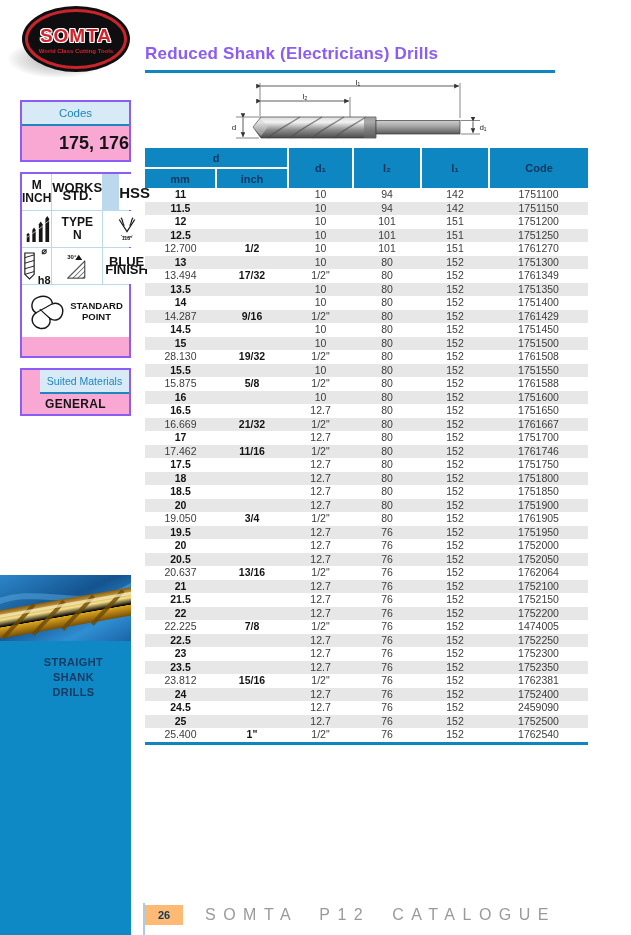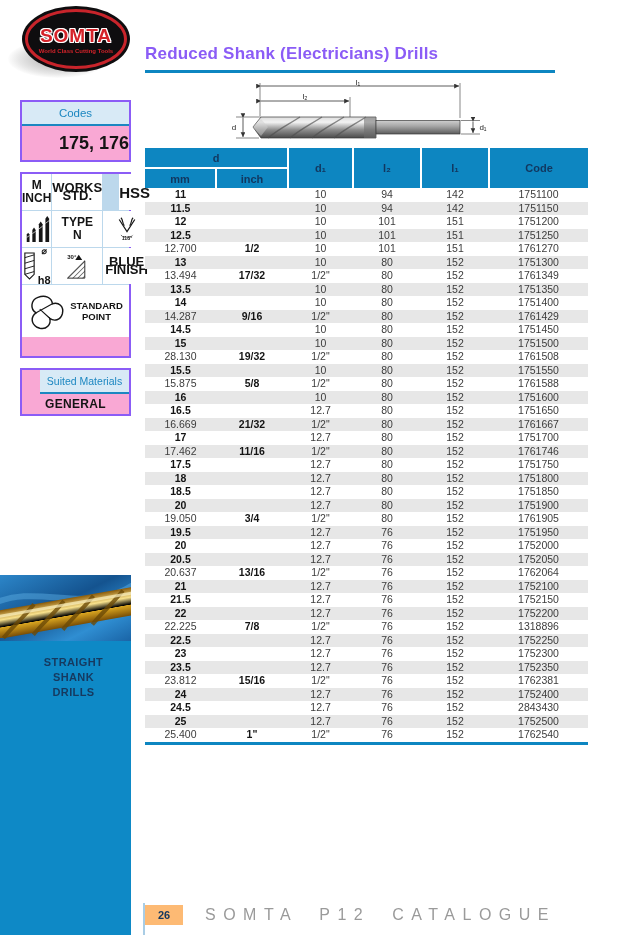--- a/index.html
+++ b/index.html
@@ -484,21 +484,21 @@
           <td>76</td>
           <td>152</td>
           <td>1752200</td>
         </tr>
         <tr>
           <td>22.225</td>
           <td class="strong">7/8</td>
           <td>1/2"</td>
           <td>76</td>
           <td>152</td>
-          <td>1318896</td>
+          <td>1474005</td>
         </tr>
         <tr>
           <td class="strong">22.5</td>
           <td></td>
           <td>12.7</td>
           <td>76</td>
           <td>152</td>
           <td>1752250</td>
         </tr>
         <tr>
@@ -532,21 +532,21 @@
           <td>76</td>
           <td>152</td>
           <td>1752400</td>
         </tr>
         <tr>
           <td class="strong">24.5</td>
           <td></td>
           <td>12.7</td>
           <td>76</td>
           <td>152</td>
-          <td>2843430</td>
+          <td>2459090</td>
         </tr>
         <tr>
           <td class="strong">25</td>
           <td></td>
           <td>12.7</td>
           <td>76</td>
           <td>152</td>
           <td>1752500</td>
         </tr>
         <tr>

